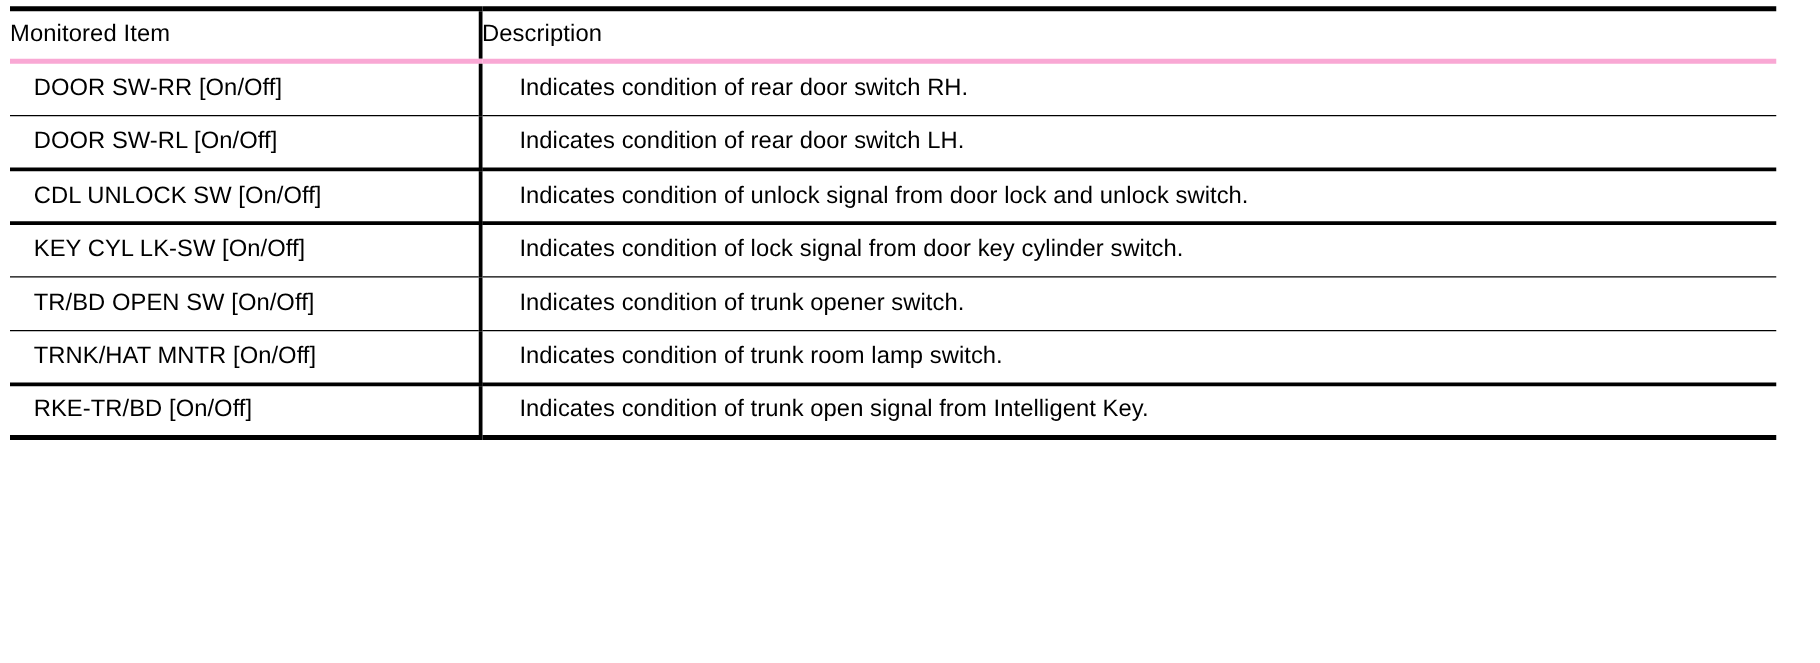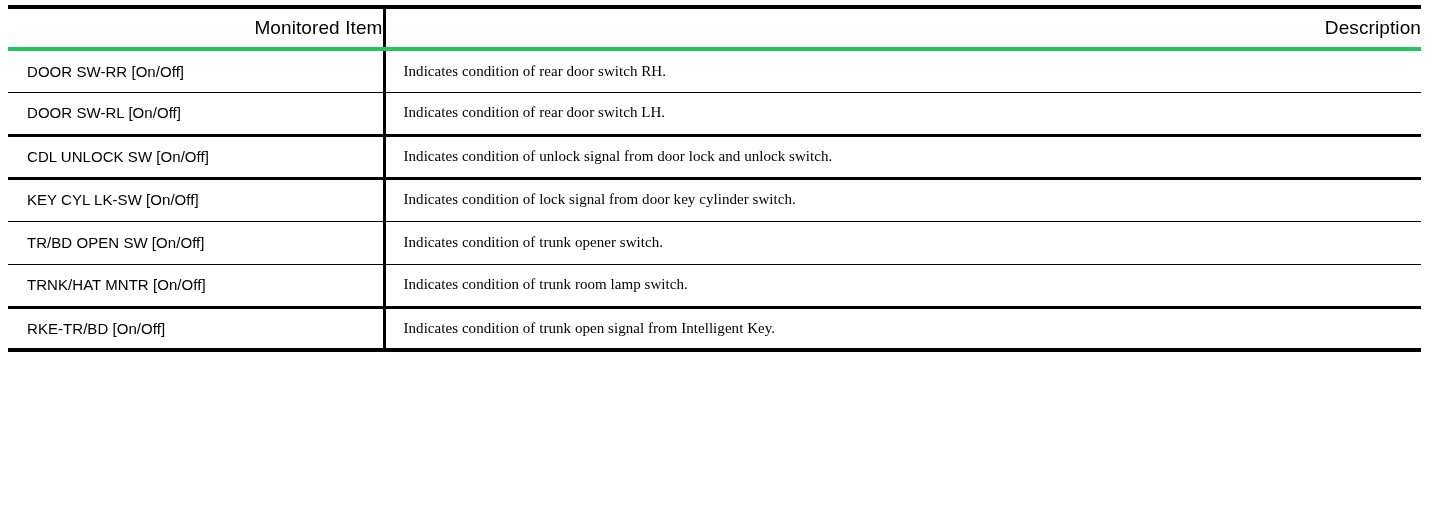--- a/index.html
+++ b/index.html
@@ -45,48 +45,47 @@
     vertical-align: middle;
     background: #ffffff;
   }
 
   
   thead tr {
     height: 42px;
   }
   thead th {
     border-top: 4px solid #000000;
-    border-bottom: 4px solid #22c55e;
+    border-bottom: 4px solid #f9a8d4;
     font-weight: normal;
     font-size: 19px;
-    text-align: right;
+    text-align: left;
     line-height: 1.1;
     letter-spacing: 0.1px;
   }
   thead th.th-item {
     border-right: 3px solid #000000;
   }
 
   
   tbody tr {
     height: 43px;
   }
   tbody td {
-    font-size: 15px;
+    font-size: 19px;
     line-height: 1.15;
     letter-spacing: 0.05px;
     white-space: nowrap;
   }
   tbody td.cell-item {
     padding-left: 19px;
     border-right: 3px solid #000000;
   }
   tbody td.cell-desc {
-    padding-left: 18px;
-    font-family: Liberation Serif, serif;
+    padding-left: 30px;
   }
 
   
   tbody tr.sep-thin > td {
     border-bottom: 1.6px solid #000000;
   }
   tbody tr.sep-thick > td {
     border-bottom: 3px solid #000000;
   }
   tbody tr.last-row > td {

